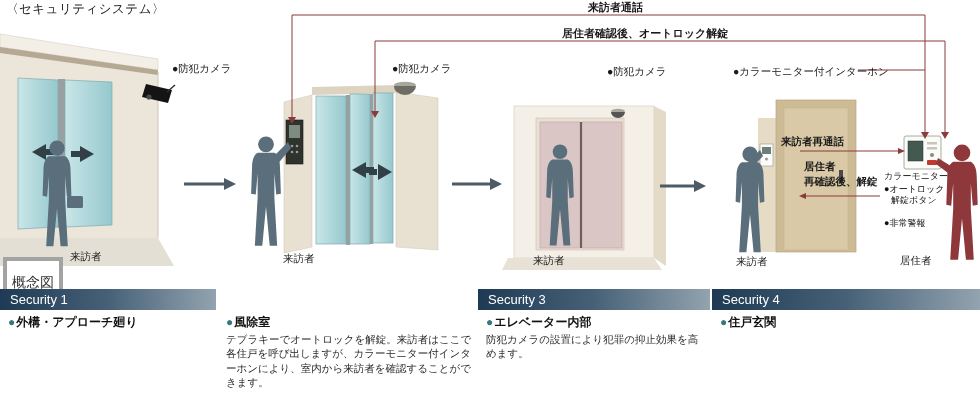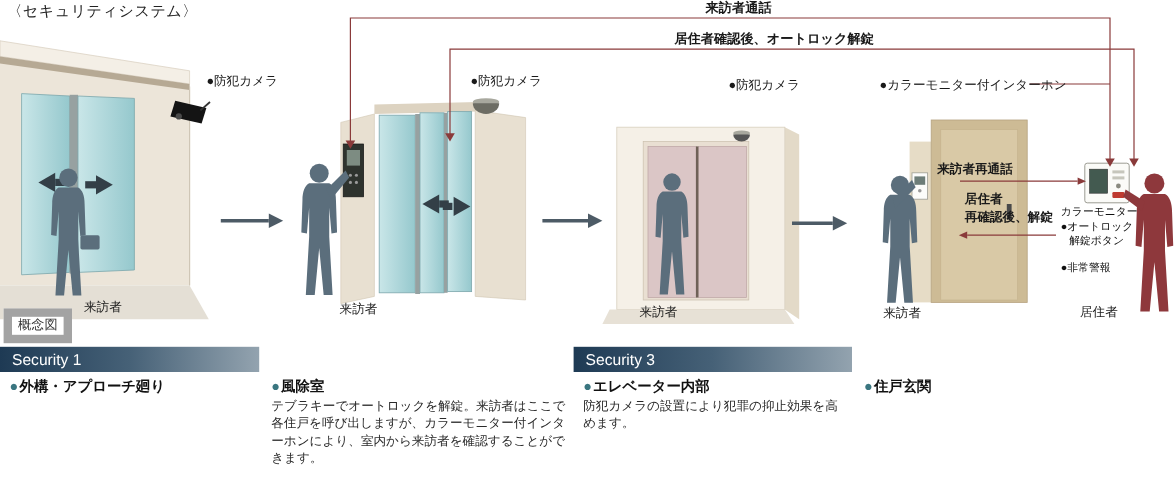--- a/index.html
+++ b/index.html
@@ -4,21 +4,21 @@
 <style>
   html,body{margin:0;padding:0}
   body{font-family:"Liberation Sans","DejaVu Sans",sans-serif;background:#fff}
   .screen{position:relative;width:980px;height:404px;background:#fff;overflow:hidden}
   .art{position:absolute;left:0;top:0}
   .lbl{position:absolute;font-size:10.5px;color:#1a1a1a;line-height:1.15;white-space:nowrap}
   .title{font-size:12.5px;color:#222;letter-spacing:.5px}
   .b11{font-weight:bold;font-size:11px}
   .b10{font-weight:bold;font-size:10.5px}
   .s9{font-size:9px;color:#111}
-  .concept{border:7px solid #a3a3a3;padding:1px 5px;font-size:11px;color:#333;background:#fff}
+  .concept{border:4px solid #a3a3a3;padding:13px 5px;font-size:14px;color:#333;background:#fff}
   .bar{position:absolute;top:289px;height:21px;background:linear-gradient(90deg,#1e3a54 0%,#466177 50%,#93a3af 100%);color:#fff;font-size:13px;line-height:21px;padding-left:10px;box-sizing:border-box}
   .sec-h{position:absolute;top:314px;font-size:12px;font-weight:bold;color:#111;white-space:nowrap}
   .sec-h .dot{color:#3a7680;margin-right:1px}
   .sec-b{position:absolute;top:332px;font-size:10.5px;line-height:1.36;color:#2a2a2a}
 </style>
 </head>
 <body>
 
 <div class="screen">
 
@@ -184,20 +184,21 @@
   <div class="lbl b10" style="left:804px;top:175px;">再確認後、解錠</div>
   <div class="lbl s9" style="left:884px;top:171px;">カラーモニター</div>
   <div class="lbl s9" style="left:884px;top:184px;">●オートロック</div>
   <div class="lbl s9" style="left:891px;top:195px;">解錠ボタン</div>
   <div class="lbl s9" style="left:884px;top:218px;">●非常警報</div>
 
   <div class="lbl concept" style="left:3px;top:257px;">概念図</div>
 
   <div class="bar" style="left:0;width:216px;"><span>Security 1</span></div>
   <div class="bar" style="left:478px;width:232px;"><span>Security 3</span></div>
+  <div class="bar" style="left:712px;width:268px;"><span>Security 4</span></div>
 
   <div class="sec-h" style="left:8px;"><span class="dot">●</span><span>外構・アプローチ廻り</span></div>
   <div class="sec-h" style="left:226px;"><span class="dot">●</span><span>風除室</span></div>
   <div class="sec-h" style="left:486px;"><span class="dot">●</span><span>エレベーター内部</span></div>
   <div class="sec-h" style="left:720px;"><span class="dot">●</span><span>住戸玄関</span></div>
 
   <div class="sec-b" style="left:226px;width:246px;">テブラキーでオートロックを解錠。来訪者はここで各住戸を呼び出しますが、カラーモニター付インターホンにより、室内から来訪者を確認することができます。</div>
   <div class="sec-b" style="left:486px;width:222px;">防犯カメラの設置により犯罪の抑止効果を高めます。</div>
 
 </div>

